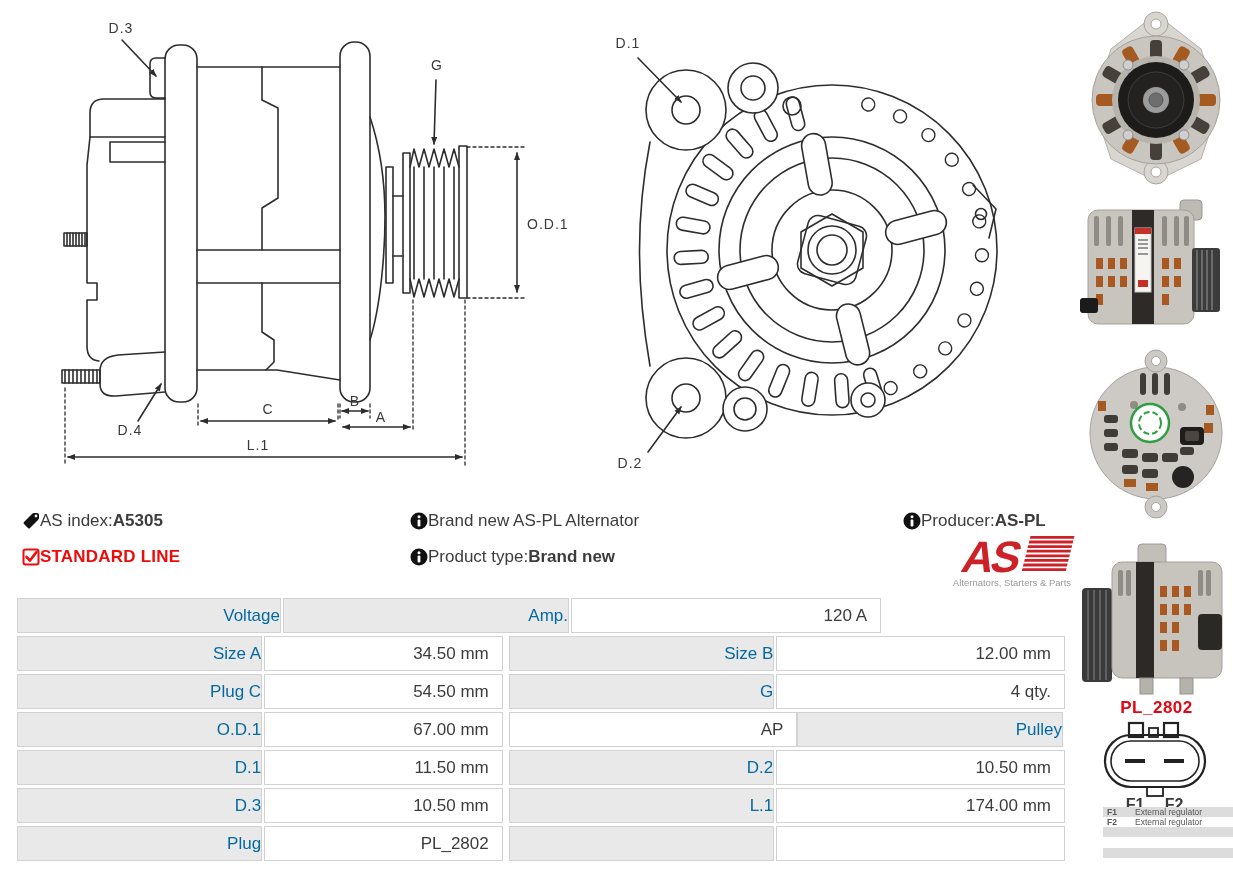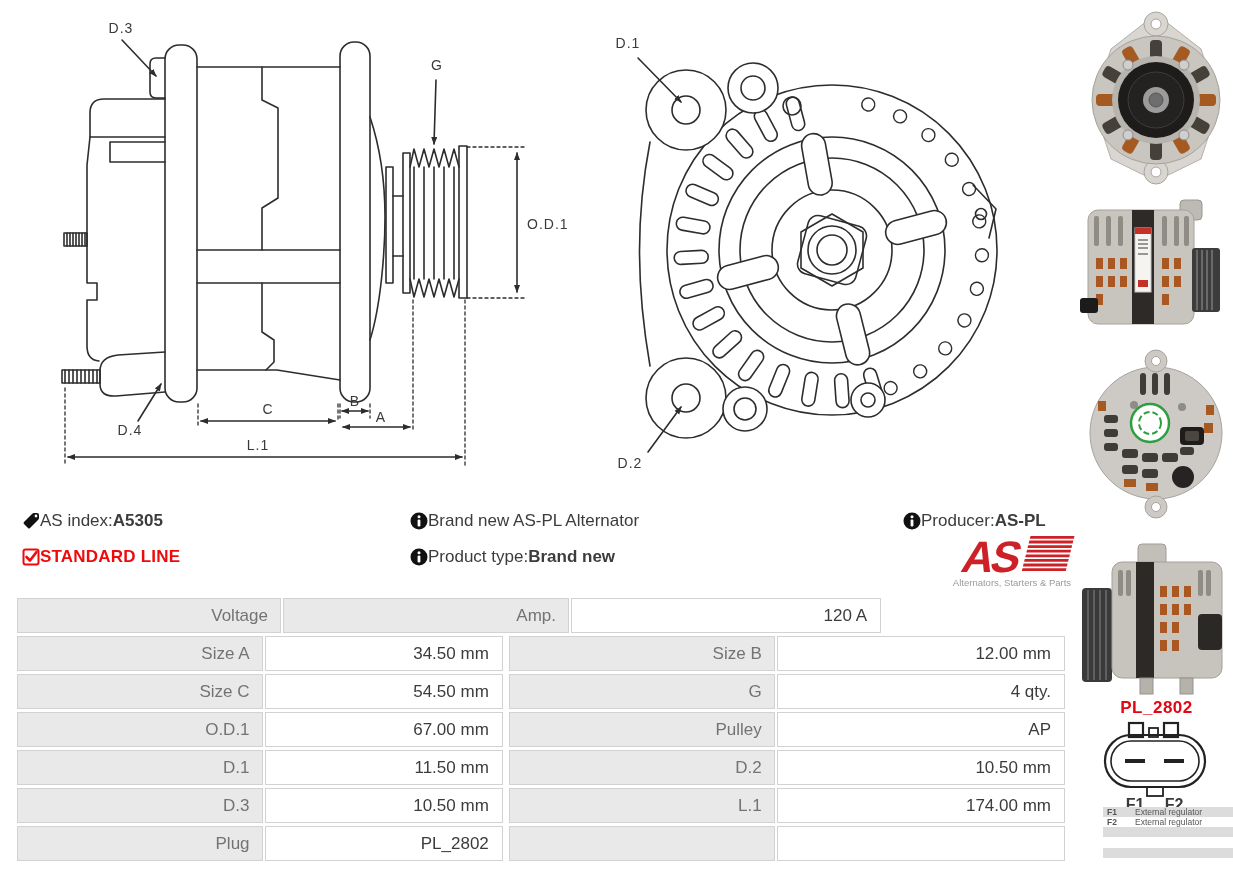--- a/index.html
+++ b/index.html
@@ -16,21 +16,21 @@
              color:#3c3c3c;white-space:nowrap;height:22px;}
   .info-item b{font-weight:bold;}
   .red-bold{color:#ee0b0c;font-weight:bold;letter-spacing:0.2px;}
   .iicon{width:18px;height:18px;flex:0 0 18px;}
 
   
   #spec-table{position:absolute;left:17px;top:598px;width:1048px;}
   .spec-row{display:flex;margin-bottom:3px;}
   .spec-cell{display:flex;align-items:center;justify-content:flex-end;height:35px;
              border:1px solid #d2d2d2;box-sizing:border-box;font-size:17px;}
-  .lab{background:#e9e9e9;padding-right:12px;color:#737373;}
+  .lab{background:#e9e9e9;color:#0369a1;}
   .val{background:#ffffff;padding-right:13px;color:#3c3c3c;}
   .c1{width:264px;margin-right:2px;}
   .c2{width:256px;margin-right:6px;}
   .c3{width:286px;margin-right:2px;}
   .c4{width:310px;}
 
   
   .photo{position:absolute;left:1080px;width:153px;cursor:pointer;}
   #plug-title{position:absolute;left:1080px;top:698px;width:153px;text-align:center;
               font-size:17px;font-weight:bold;color:#e30613;letter-spacing:0.5px;}
@@ -425,30 +425,30 @@
       <div class="spec-cell lab c3">Amp.</div>
       <div class="spec-cell val c4">120 A</div>
     </div>
     <div class="spec-row">
       <div class="spec-cell lab c1">Size A</div>
       <div class="spec-cell val c2">34.50 mm</div>
       <div class="spec-cell lab c3">Size B</div>
       <div class="spec-cell val c4">12.00 mm</div>
     </div>
     <div class="spec-row">
-      <div class="spec-cell lab c1">Size C</div>
+      <div class="spec-cell lab c1">Plug C</div>
       <div class="spec-cell val c2">54.50 mm</div>
       <div class="spec-cell lab c3">G</div>
       <div class="spec-cell val c4">4 qty.</div>
     </div>
     <div class="spec-row">
       <div class="spec-cell lab c1">O.D.1</div>
       <div class="spec-cell val c2">67.00 mm</div>
+      <div class="spec-cell val c4">AP</div>
       <div class="spec-cell lab c3">Pulley</div>
-      <div class="spec-cell val c4">AP</div>
     </div>
     <div class="spec-row">
       <div class="spec-cell lab c1">D.1</div>
       <div class="spec-cell val c2">11.50 mm</div>
       <div class="spec-cell lab c3">D.2</div>
       <div class="spec-cell val c4">10.50 mm</div>
     </div>
     <div class="spec-row">
       <div class="spec-cell lab c1">D.3</div>
       <div class="spec-cell val c2">10.50 mm</div>

